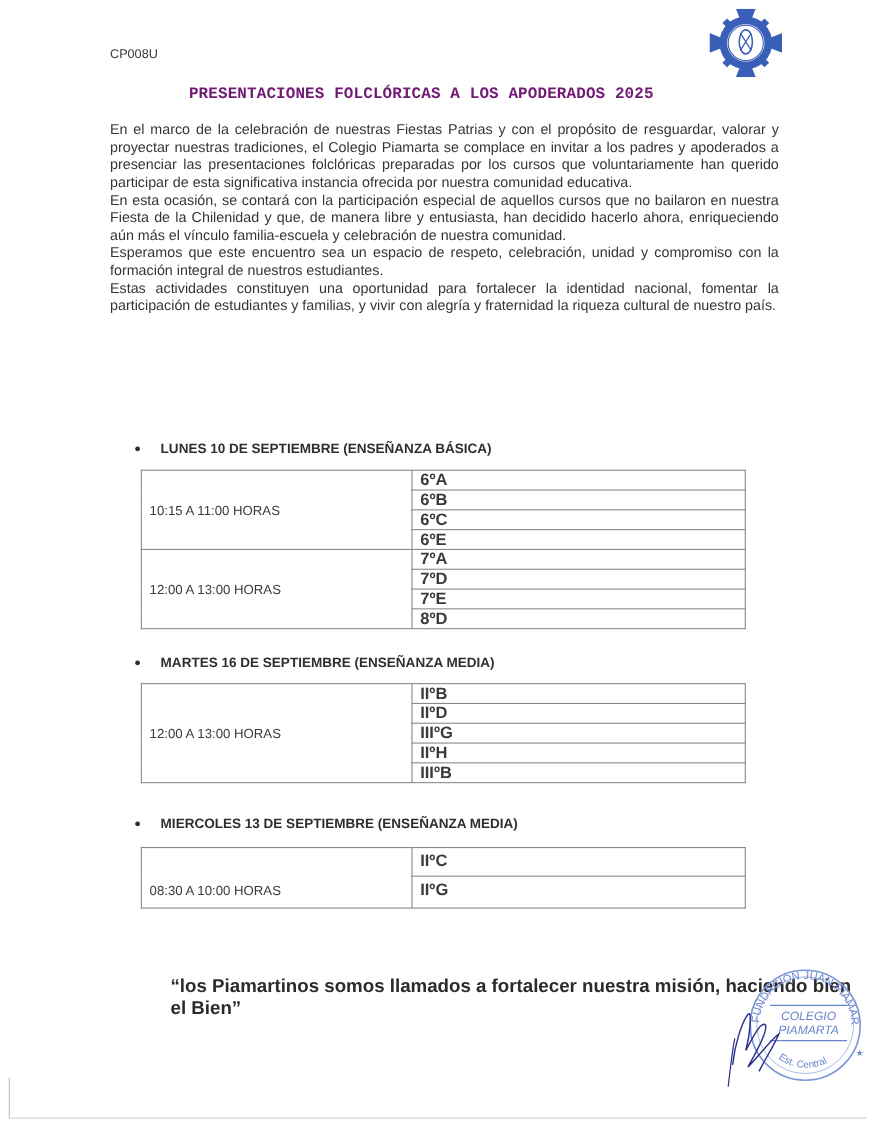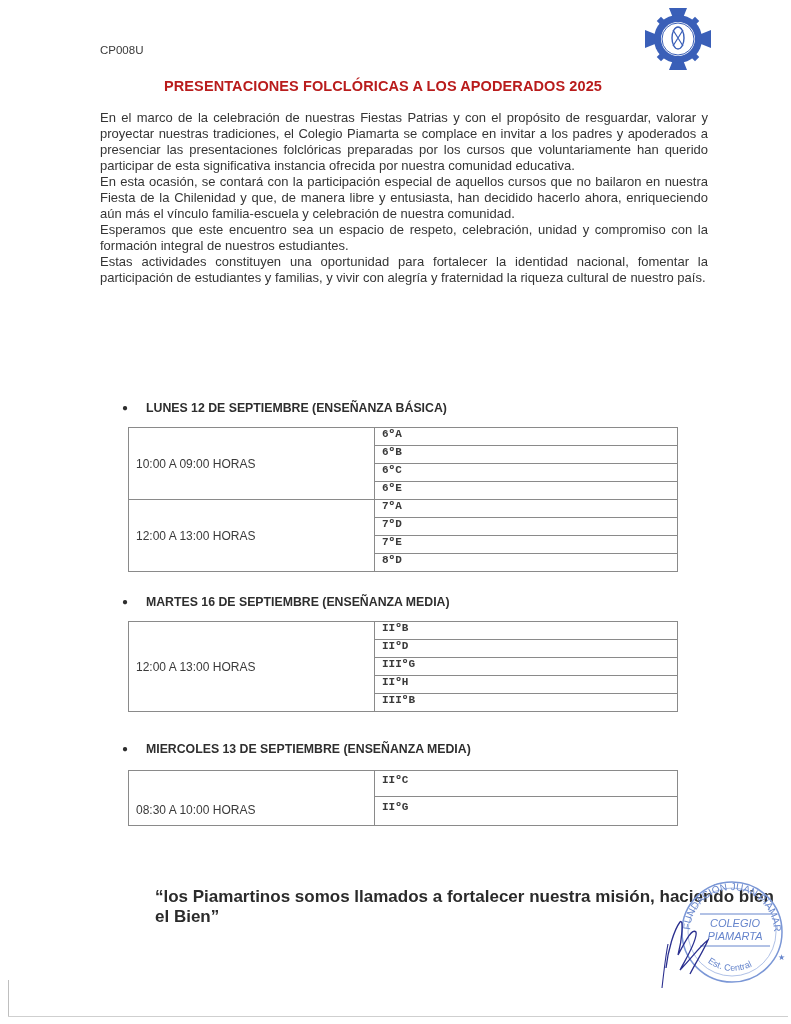--- a/index.html
+++ b/index.html
@@ -4,30 +4,30 @@
   <style>
     html, body { margin: 0; padding: 0; }
     body {
       width: 791px; height: 1024px; background: #ffffff; position: relative; overflow: hidden;
       font-family: "Liberation Sans", sans-serif; color: #333333;
     }
     .page-frame-left { position: absolute; left: 8px; top: 980px; width: 1px; height: 36px; background: #bfbfbf; }
     .page-frame-bottom { position: absolute; left: 8px; top: 1016px; width: 780px; height: 1px; background: #cfcfcf; }
     .doc-code { position: absolute; left: 100px; top: 44px; font-size: 11.5px; color: #3a3a3a; }
     .logo { position: absolute; left: 645px; top: 8px; width: 66px; height: 62px; }
-    .title { position: absolute; left: 0; width: 766px; top: 78px; text-align: center; font-weight: bold; font-size: 14.5px; color: #b91c1c; letter-spacing: 0.1px; }
+    .title { position: absolute; left: 0; width: 766px; top: 78px; text-align: center; font-weight: bold; font-size: 14.5px; color: #701a75; letter-spacing: 0.1px; font-family: Liberation Mono, monospace; }
     .body-text { position: absolute; left: 100px; top: 110px; width: 608px; font-size: 13px; line-height: 16px; color: #353535; }
     .body-text p { margin: 0; text-align: justify; }
     .body-text p.last-left { text-align-last: left; }
     .section-head { position: absolute; left: 122px; font-weight: bold; font-size: 12.3px; color: #2e2e2e; }
     .section-head .bullet { display: inline-block; width: 24px; font-size: 10px; vertical-align: 1px; }
     table.sched { position: absolute; left: 128px; width: 550px; border-collapse: collapse; font-size: 12px; color: #3a3a3a; }
     table.sched td { border: 1px solid #8a8a8a; padding: 0 0 0 7px; }
     table.sched td.time { width: 238px; vertical-align: middle; }
-    table.sched td.course { font-weight: bold; font-size: 11px; color: #3a3a3a; vertical-align: top; font-family: Liberation Mono, monospace; }
+    table.sched td.course { font-weight: bold; font-size: 15px; color: #3a3a3a; vertical-align: top; }
     .motto { position: absolute; left: 155px; top: 887px; font-weight: bold; font-size: 17px; color: #2b2b2b; }
     .stamp { position: absolute; left: 660px; top: 870px; width: 125px; height: 120px; }
   </style>
 </head>
 <body>
 
 <div class="page-frame-left"></div>
 <div class="page-frame-bottom"></div>
 
 <div class="doc-code">CP008U</div>
@@ -53,26 +53,26 @@
 <div class="title">PRESENTACIONES FOLCLÓRICAS A LOS APODERADOS 2025</div>
 
 <div class="body-text">
   <p class="last-left">En el marco de la celebración de nuestras Fiestas Patrias y con el propósito de resguardar, valorar y proyectar nuestras tradiciones, el Colegio Piamarta se complace en invitar a los padres y apoderados a presenciar las presentaciones folclóricas preparadas por los cursos que voluntariamente han querido participar de esta significativa instancia ofrecida por nuestra comunidad educativa.</p>
   <p class="last-left">En esta ocasión, se contará con la participación especial de aquellos cursos que no bailaron en nuestra Fiesta de la Chilenidad y que, de manera libre y entusiasta, han decidido hacerlo ahora, enriqueciendo aún más el vínculo familia-escuela y celebración de nuestra comunidad.</p>
   <p class="last-left">Esperamos que este encuentro sea un espacio de respeto, celebración, unidad y compromiso con la formación integral de nuestros estudiantes.</p>
   <p class="last-left">Estas actividades constituyen una oportunidad para fortalecer la identidad nacional, fomentar la participación de estudiantes y familias, y vivir con alegría y fraternidad la riqueza cultural de nuestro país.</p>
 </div>
 
 <div class="section-head" style="top:401px;">
-  <span class="bullet">●</span><span>LUNES 12 DE SEPTIEMBRE (ENSEÑANZA BÁSICA)</span>
+  <span class="bullet">●</span><span>LUNES 10 DE SEPTIEMBRE (ENSEÑANZA BÁSICA)</span>
 </div>
 <table class="sched" style="top:427px;">
   <tbody>
       <tr style="height:18px;">
-    <td class="time" rowspan="4">10:00 A 09:00 HORAS</td>
+    <td class="time" rowspan="4">10:15 A 11:00 HORAS</td>
     <td class="course">6ºA</td>
   </tr>
   <tr style="height:18px;">
         <td class="course">6ºB</td>
       </tr>
   <tr style="height:18px;margin-top:24px;">
         <td class="course">6ºC</td>
       </tr>
   <tr style="height:18px;">
         <td class="course">6ºE</td>

